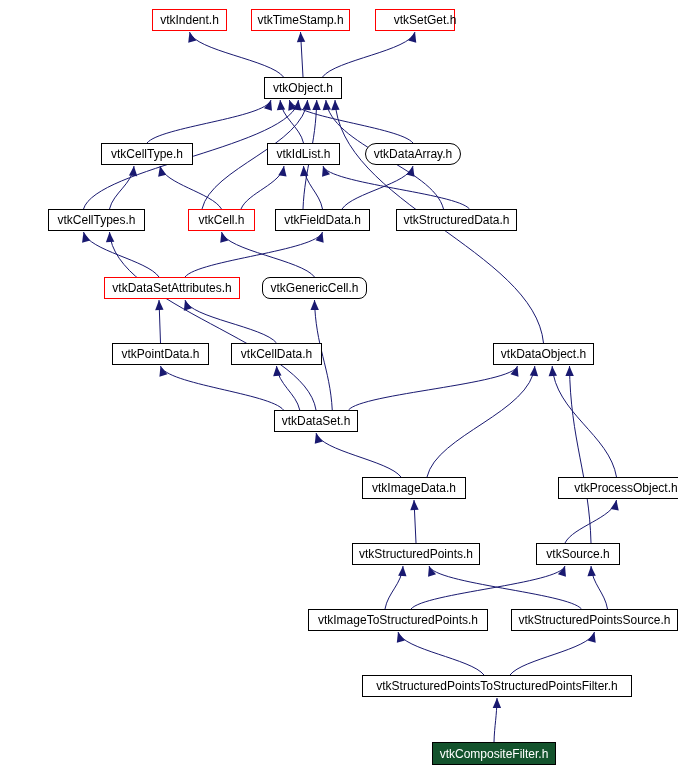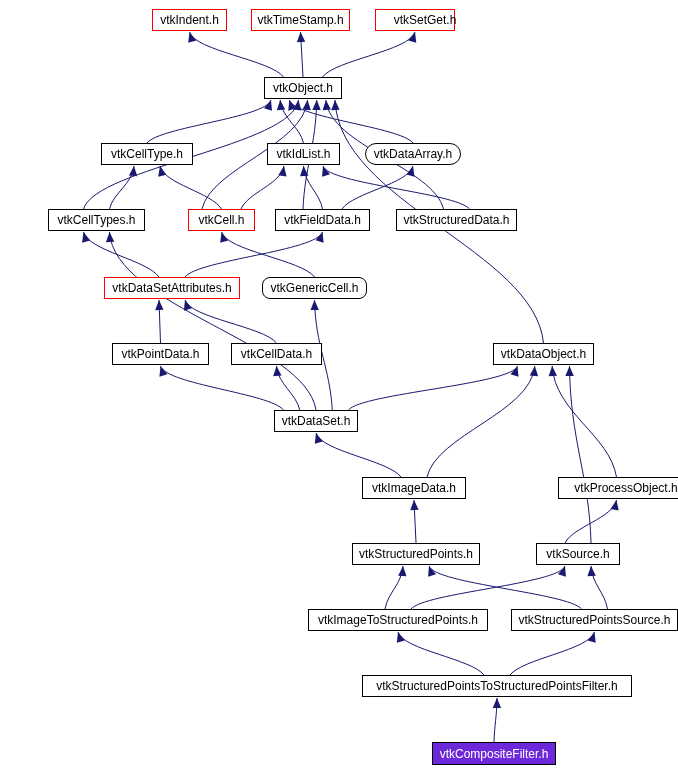--- a/index.html
+++ b/index.html
@@ -15,21 +15,21 @@
     font-size:12px;
     line-height:1;
     display:flex;
     align-items:center;
     justify-content:center;
     white-space:nowrap;
     letter-spacing:0px;
     z-index:5;
   }
   .node.red{border-color:#ff0000;}
-  .node.current{background:#6d28d9;color:#ffffff;border-color:#000000;}
+  .node.current{background:#14532d;color:#ffffff;border-color:#000000;}
 </style>
 </head>
 <body>
 
 <div id="diagram">
   <svg id="edges" viewBox="0 0 678 776" xmlns="http://www.w3.org/2000/svg">
       <path d="M283.5,77 C270.87239517382363,59.9 194.91183063978988,50.9 189.5,32" stroke="#191970" stroke-width="1" fill="none"></path>
       <polygon points="189.5,32 196.29050667950992,40.457483020114864 188.21504213222363,42.76981352104295" fill="#191970"></polygon>
       <path d="M303,77 L300.5,32" stroke="#191970" stroke-width="1" fill="none"></path>
       <polygon points="300.5,32 305.2482336796879,41.75162944963952 296.8611667127625,42.21757761446872" fill="#191970"></polygon>

